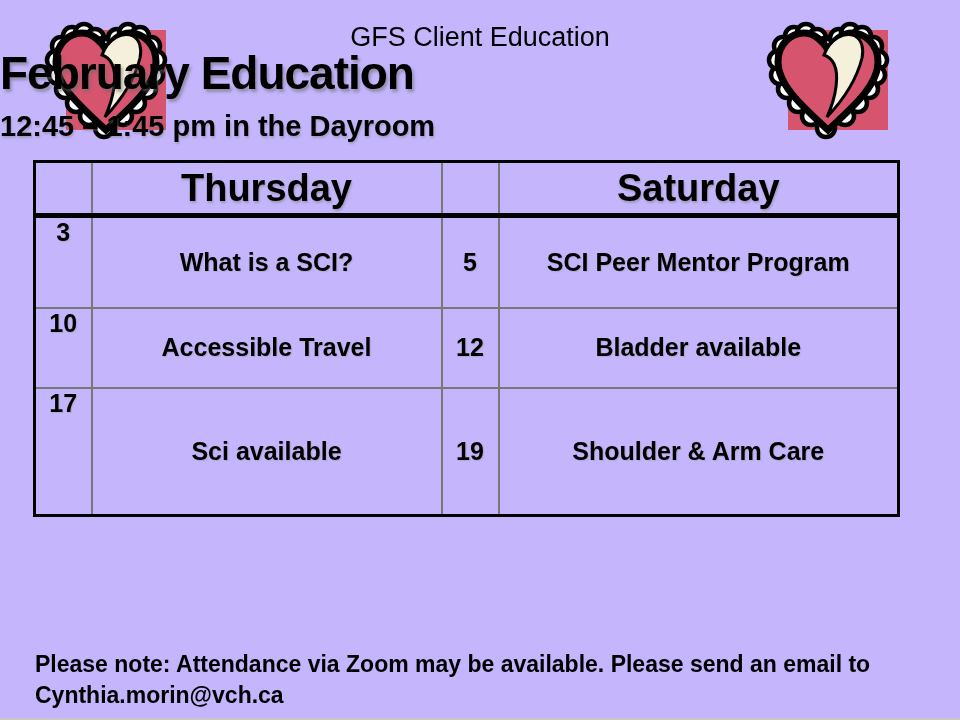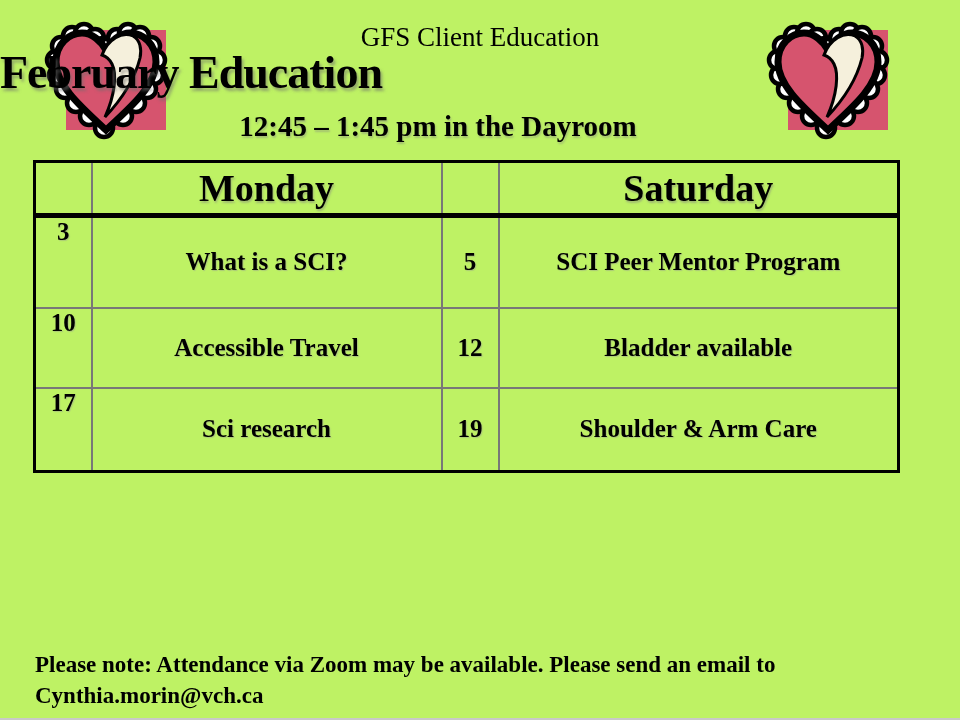--- a/index.html
+++ b/index.html
@@ -1,36 +1,36 @@
 <!DOCTYPE html>
 <html><head>
 <meta charset="utf-8">
 <style>
   html,body{margin:0;padding:0;background:#ffffff;}
   .slide{
     position:relative;
     width:960px;height:720px;
-    background:#bef264;
+    background:#c4b5fd;
     overflow:hidden;
-    font-family:Liberation Serif, serif;
+    font-family:Liberation Sans, sans-serif;
     color:#000;
   }
   .kicker{
     position:absolute;top:22px;left:0;width:960px;
     text-align:center;font-size:27px;font-weight:400;
   }
   .title{
     position:absolute;top:46px;left:0;width:960px;
     font-size:46px;font-weight:700;
     letter-spacing:-1px;
     text-shadow:2px 3px 3px rgba(110,110,110,0.55);
   }
   .subtitle{
     position:absolute;top:110px;left:0;width:876px;
-    text-align:center;font-size:29px;font-weight:700;
+    text-align:left;font-size:29px;font-weight:700;
     text-shadow:1px 2px 2px rgba(130,130,130,0.45);
   }
   .heart{position:absolute;width:142px;height:130px;}
   .heart-left{left:34px;top:20px;}
   .heart-right{left:756px;top:20px;}
 
   .sched{
     position:absolute;left:33px;top:160px;
     border-collapse:collapse;table-layout:fixed;
     width:864px;
@@ -54,21 +54,21 @@
   .cell-date-left{
     vertical-align:top;text-align:center;
     padding-top:4px;font-size:24px;
   }
   .cell-date-mid{
     vertical-align:middle;text-align:center;font-size:24px;
   }
   .cell-topic{
     vertical-align:middle;text-align:center;
   }
-  .r1{height:92px;} .r2{height:80px;} .r3{height:84px;} .r4{height:105px;}
+  .r1{height:92px;} .r2{height:80px;} .r3{height:128px;} .r4{height:105px;}
 
   .footer-note{
     position:absolute;left:35px;top:649px;width:900px;
     font-size:23px;font-weight:700;line-height:31px;
     text-align:left;
   }
   .slide-bottom-edge{
     position:absolute;left:0;bottom:0;width:960px;height:0;
     border-bottom:2px solid #c9c9c9;
   }
@@ -147,41 +147,41 @@
   <table class="sched">
     <colgroup>
       <col style="width:57px">
         <col style="width:350px">
         <col style="width:57px">
         <col style="width:400px">
     </colgroup>
     <thead>
       <tr>
         <th></th>
-        <th>Monday</th>
+        <th>Thursday</th>
         <th></th>
         <th>Saturday</th>
       </tr>
     </thead>
     <tbody>
       <tr class="r1">
         <td class="cell-date-left">3</td>
         <td class="cell-topic">What is a SCI?</td>
         <td class="cell-date-mid">5</td>
         <td class="cell-topic">SCI Peer Mentor Program</td>
       </tr>
       <tr class="r2">
         <td class="cell-date-left">10</td>
         <td class="cell-topic">Accessible Travel</td>
         <td class="cell-date-mid">12</td>
         <td class="cell-topic">Bladder available</td>
       </tr>
       <tr class="r3">
         <td class="cell-date-left">17</td>
-        <td class="cell-topic">Sci research</td>
+        <td class="cell-topic">Sci available</td>
         <td class="cell-date-mid">19</td>
         <td class="cell-topic">Shoulder &amp; Arm Care</td>
       </tr>
     </tbody>
   </table>
 
   <div class="footer-note">
     <div>Please note: Attendance via Zoom may be available. Please send an email to</div>
     <div>Cynthia.morin@vch.ca</div>
   </div>

